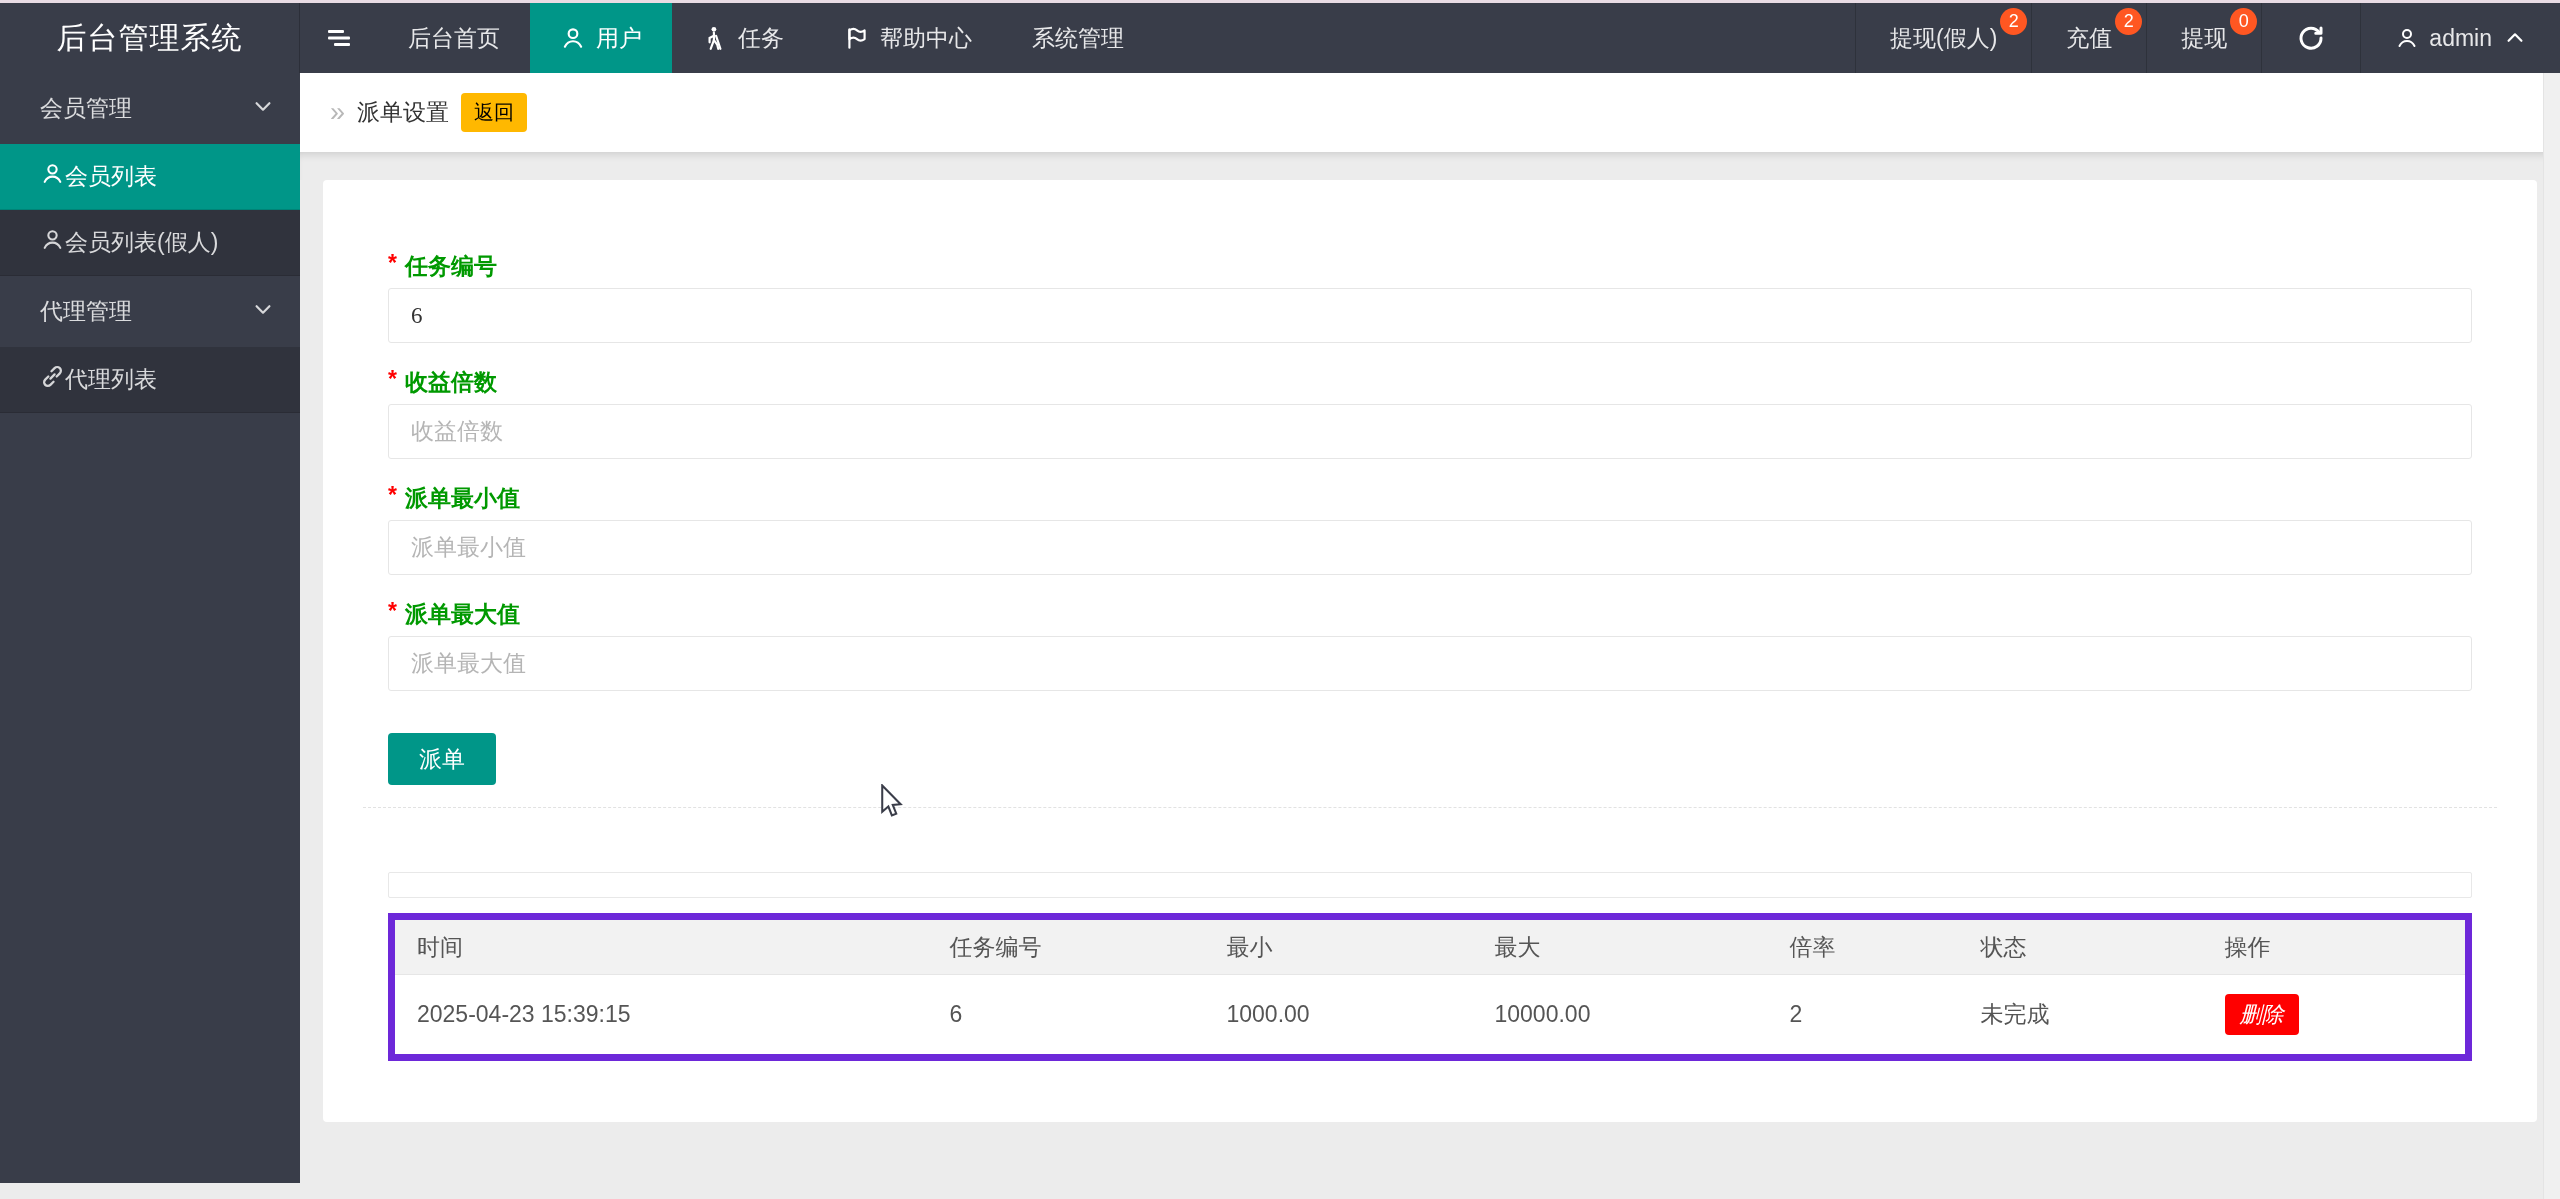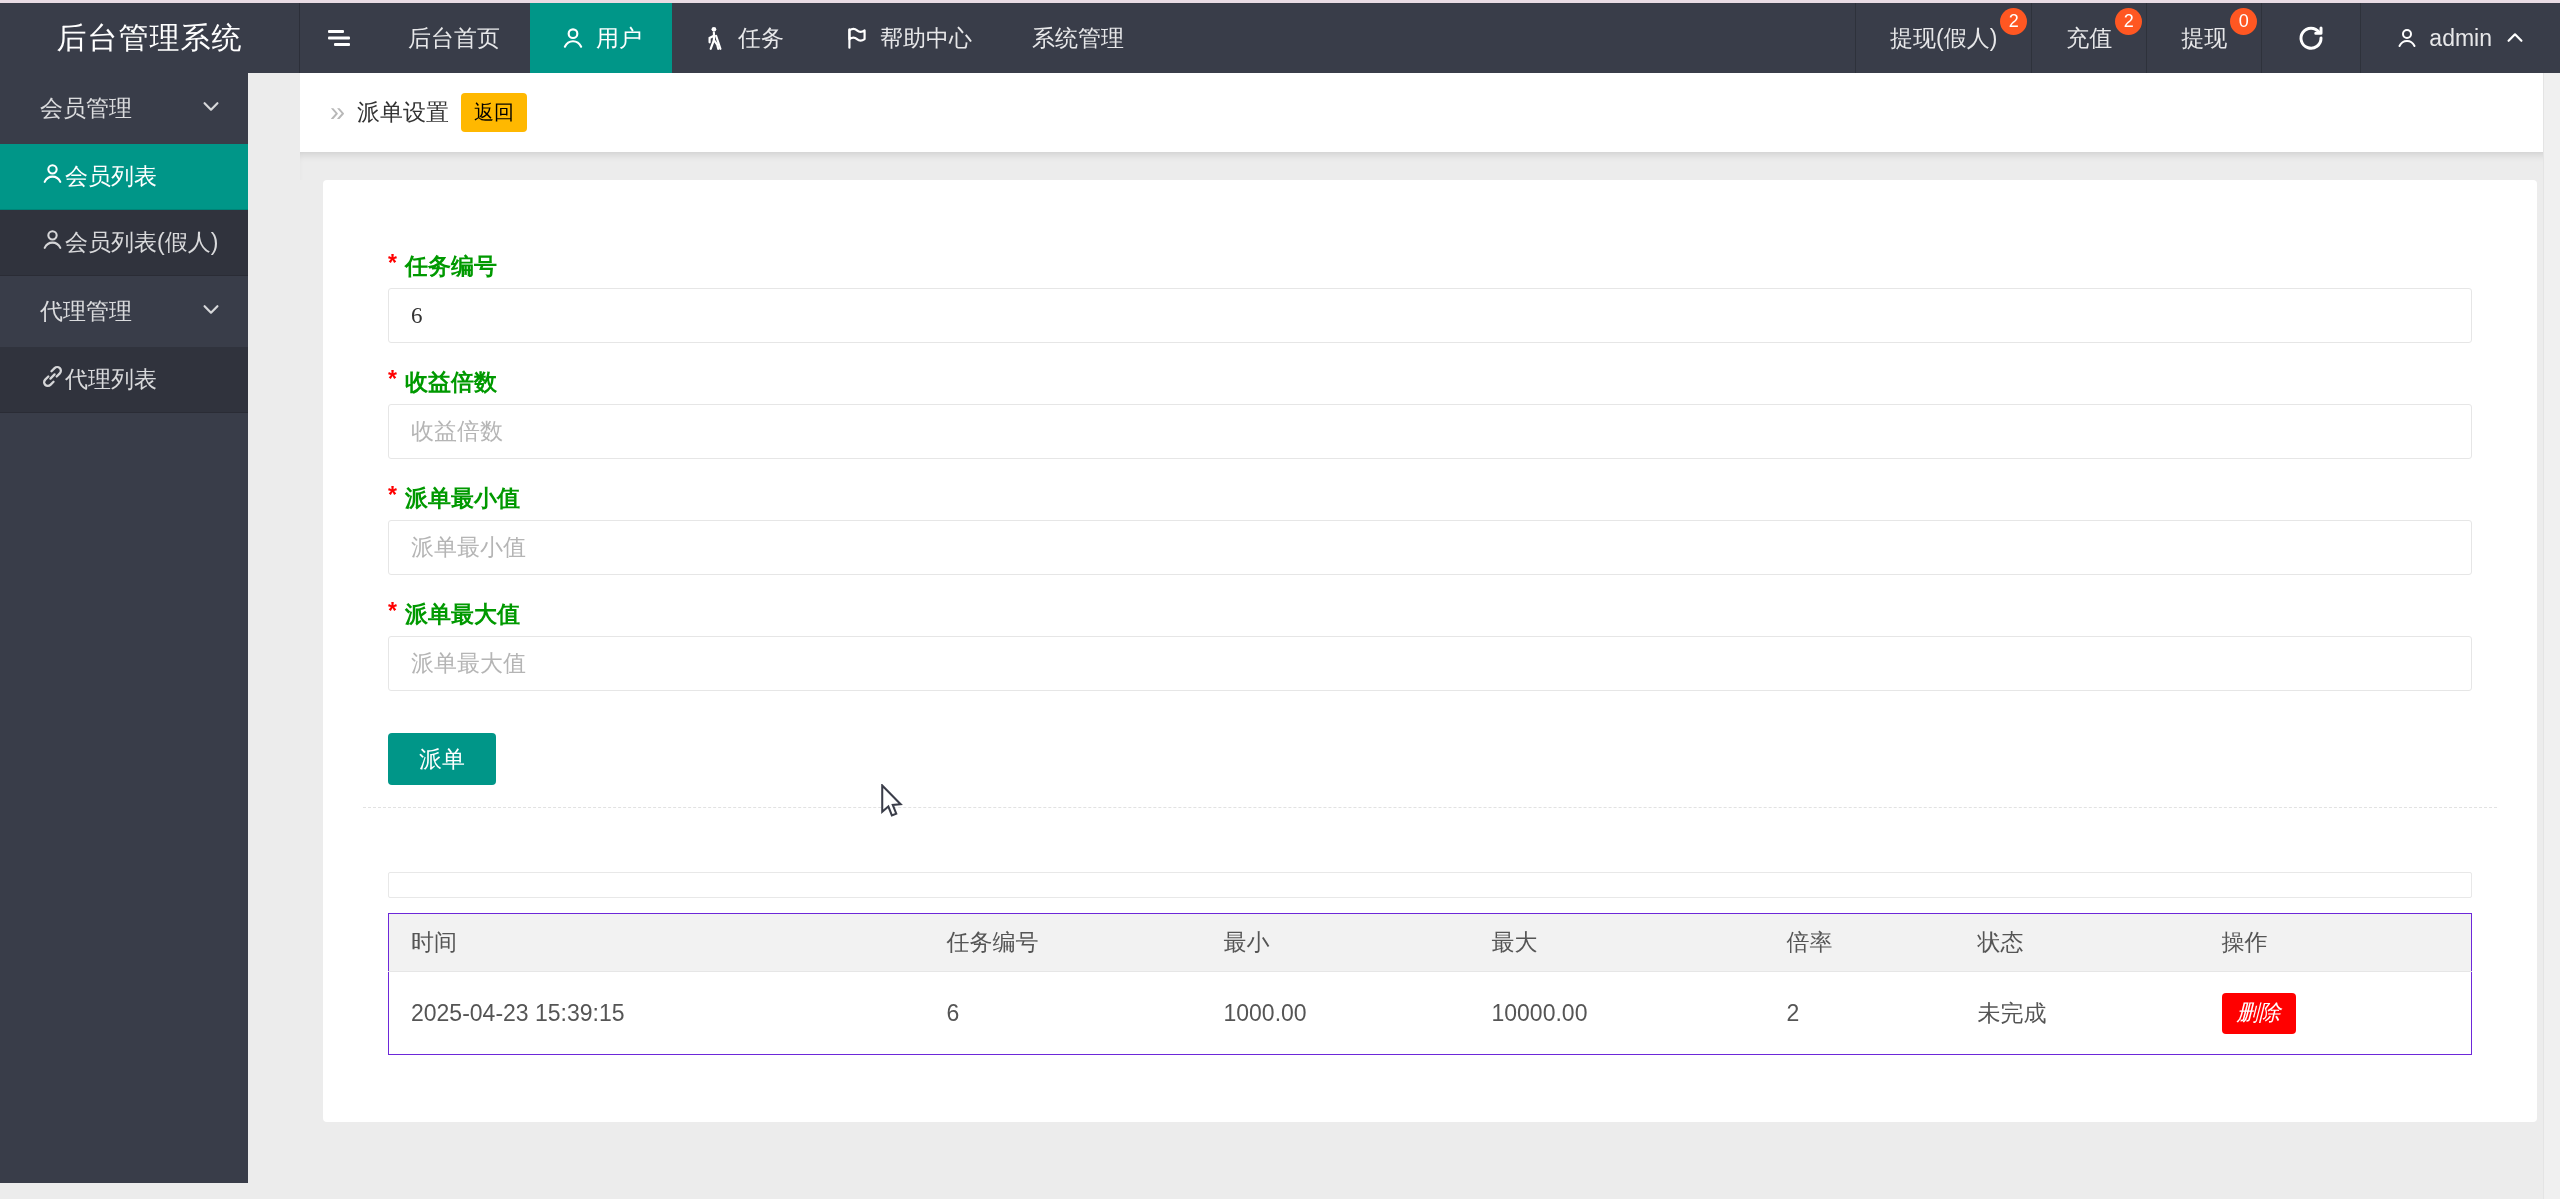--- a/index.html
+++ b/index.html
@@ -29,21 +29,21 @@
   .nav-right { margin-left:auto; display:flex; align-items:stretch; }
   .nav-right .nav-item { border-left:1px solid rgba(0,0,0,.18); padding:0 34px; }
   .badge {
     position:absolute; top:5px; right:4px; background:#ff5722; color:#fff;
     font-size:18px; min-width:27px; height:27px; line-height:27px; border-radius:14px;
     text-align:center; padding:0 5px;
   }
   .chev-up { margin-left:12px; }
 
   
-  .sidebar { position:absolute; left:0; top:73px; bottom:16px; width:248px; background:#393d49; z-index:4; }
+  .sidebar { position:absolute; left:0; top:73px; bottom:16px; width:300px; background:#393d49; z-index:4; }
   .side-parent {
     height:71px; display:flex; align-items:center; justify-content:space-between;
     padding:0 26px 0 40px; color:rgba(255,255,255,.82); font-size:23px; cursor:pointer;
   }
   .side-sub {
     height:66px; display:flex; align-items:center; 
     padding:0 26px 0 40px; background:#30333d; color:rgba(255,255,255,.82);
     font-size:23px; cursor:pointer; border-bottom:1px solid rgba(0,0,0,.12);
   }
   .side-sub.active { background:#009688; color:#fff; }
@@ -84,21 +84,21 @@
   }
   .btn-teal {
     background:#009688; color:#fff; border:none; border-radius:4px;
     height:52px; padding:0 31px; font-size:23px; cursor:pointer;
   }
   .dashed-divider { border:none; border-top:1px dashed #e2e2e2; margin:22px -25px 0 -25px; }
   .empty-toolbar { margin-top:64px; height:26px; border:1px solid #e8e8e8; border-radius:2px; }
 
   table.data-table {
     margin-top:15px; width:100%; border-collapse:collapse; font-size:23px;
-    border:1px solid #6d28d9;
+    border:7px solid #6d28d9;
   }
   .data-table th {
     background:#f2f2f2; height:58px; font-weight:normal; text-align:left;
     color:#555; padding:0 10px 0 22px; border-bottom:1px solid #e6e6e6;
   }
   .data-table td { height:83px; color:#555; padding:0 10px 0 22px; background:#fff; }
   .status-red { color:#ff0000; }
   .btn-delete {
     background:#ff0000; color:#fff; border:none; border-radius:4px;
     height:41px; padding:0 15px; font-size:22px; cursor:pointer;font-style:italic;

